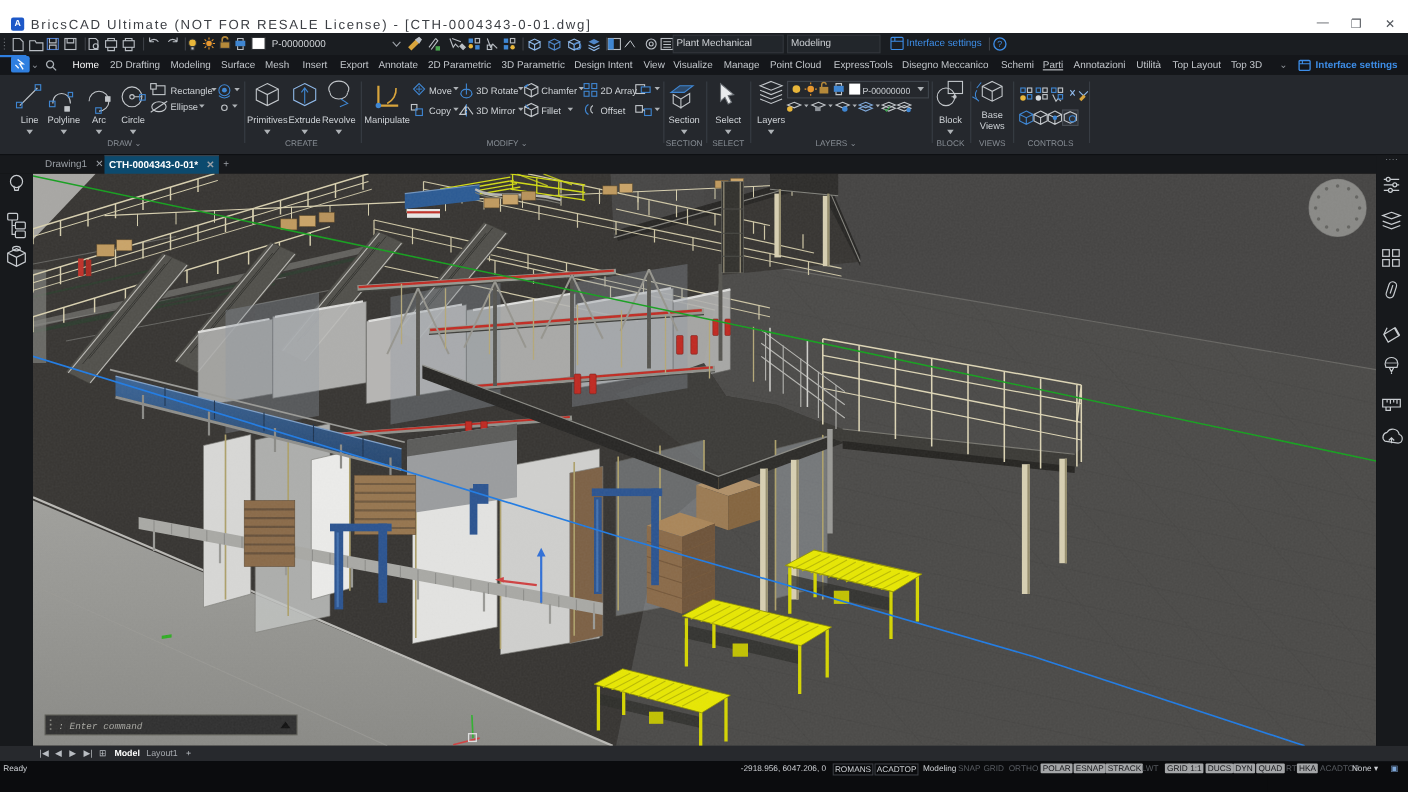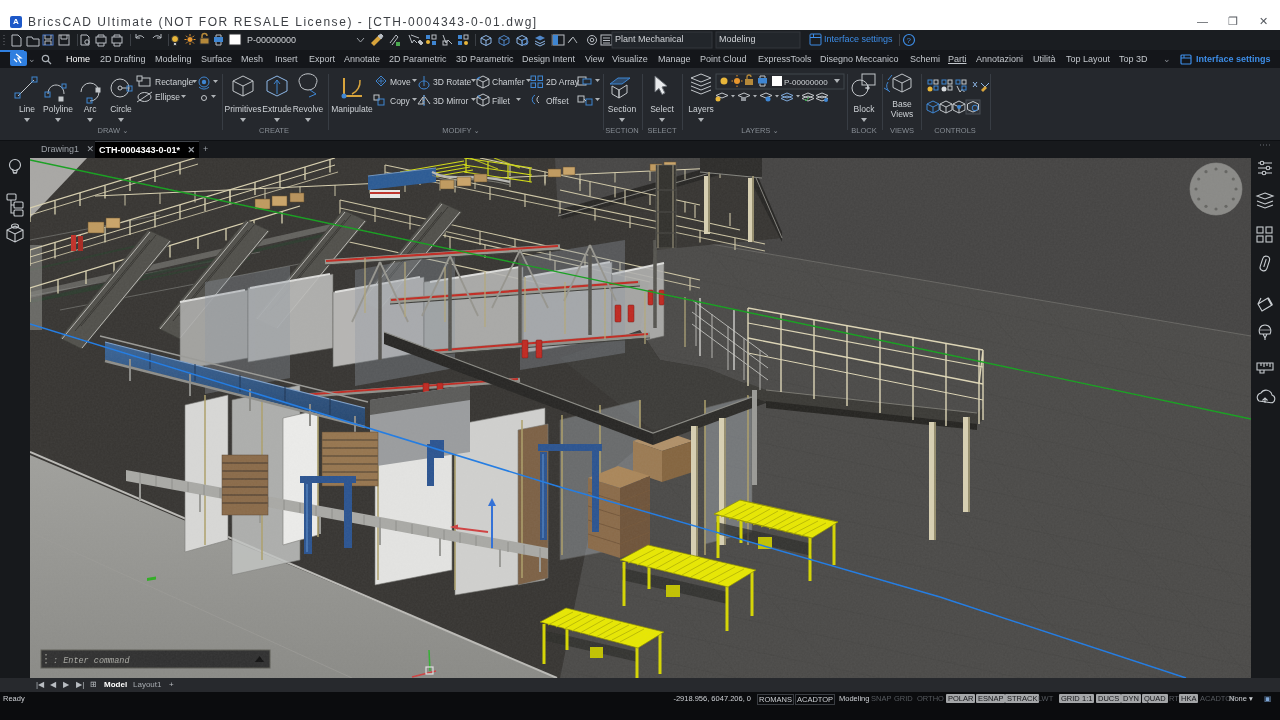--- a/index.html
+++ b/index.html
@@ -18,21 +18,21 @@
   
   #rtabs{left:0;top:50px;width:1280px;height:18px;background:#14161a;}
   .rtab{position:absolute;top:4px;font-size:9px;color:#c3c7cc;white-space:nowrap;}
   .rtab.active{color:#ffffff;}
   #homeline{left:66px;top:16px;width:24px;height:2px;background:#2f7fe0;}
   
   #ribbon{left:0;top:68px;width:1280px;height:72px;background:#25282d;border-bottom:1px solid #0e1013;}
   
   #doctabs{left:0;top:141px;width:1280px;height:17px;background:#17191c;}
   .dtab{position:absolute;top:0;height:17px;font-size:9px;color:#9ba0a6;line-height:17px;}
-  .dtab.active{color:#fff;font-weight:bold;background:#000000;border-top:1px solid #3e4248;}
+  .dtab.active{color:#fff;font-weight:bold;background:#0c4a6e;border-top:1px solid #3e4248;}
   .dx{color:#9ba0a6;font-size:9px;}
   
   #leftbar{left:0;top:158px;width:30px;height:520px;background:#17191c;}
   #rightbar{left:1251px;top:141px;width:29px;height:537px;background:#17191c;}
   
   #layoutbar{left:0;top:678px;width:1280px;height:14px;background:#27292d;}
   .lbico{position:absolute;top:2px;font-size:8px;color:#b9bdc2;}
   #statusbar{left:0;top:692px;width:1152px;height:28px;background:#0b0c0e;}
   .st{position:absolute;top:2px;font-size:7.5px;color:#cdd0d4;white-space:nowrap;}
   .stdim{color:#575b60;}

